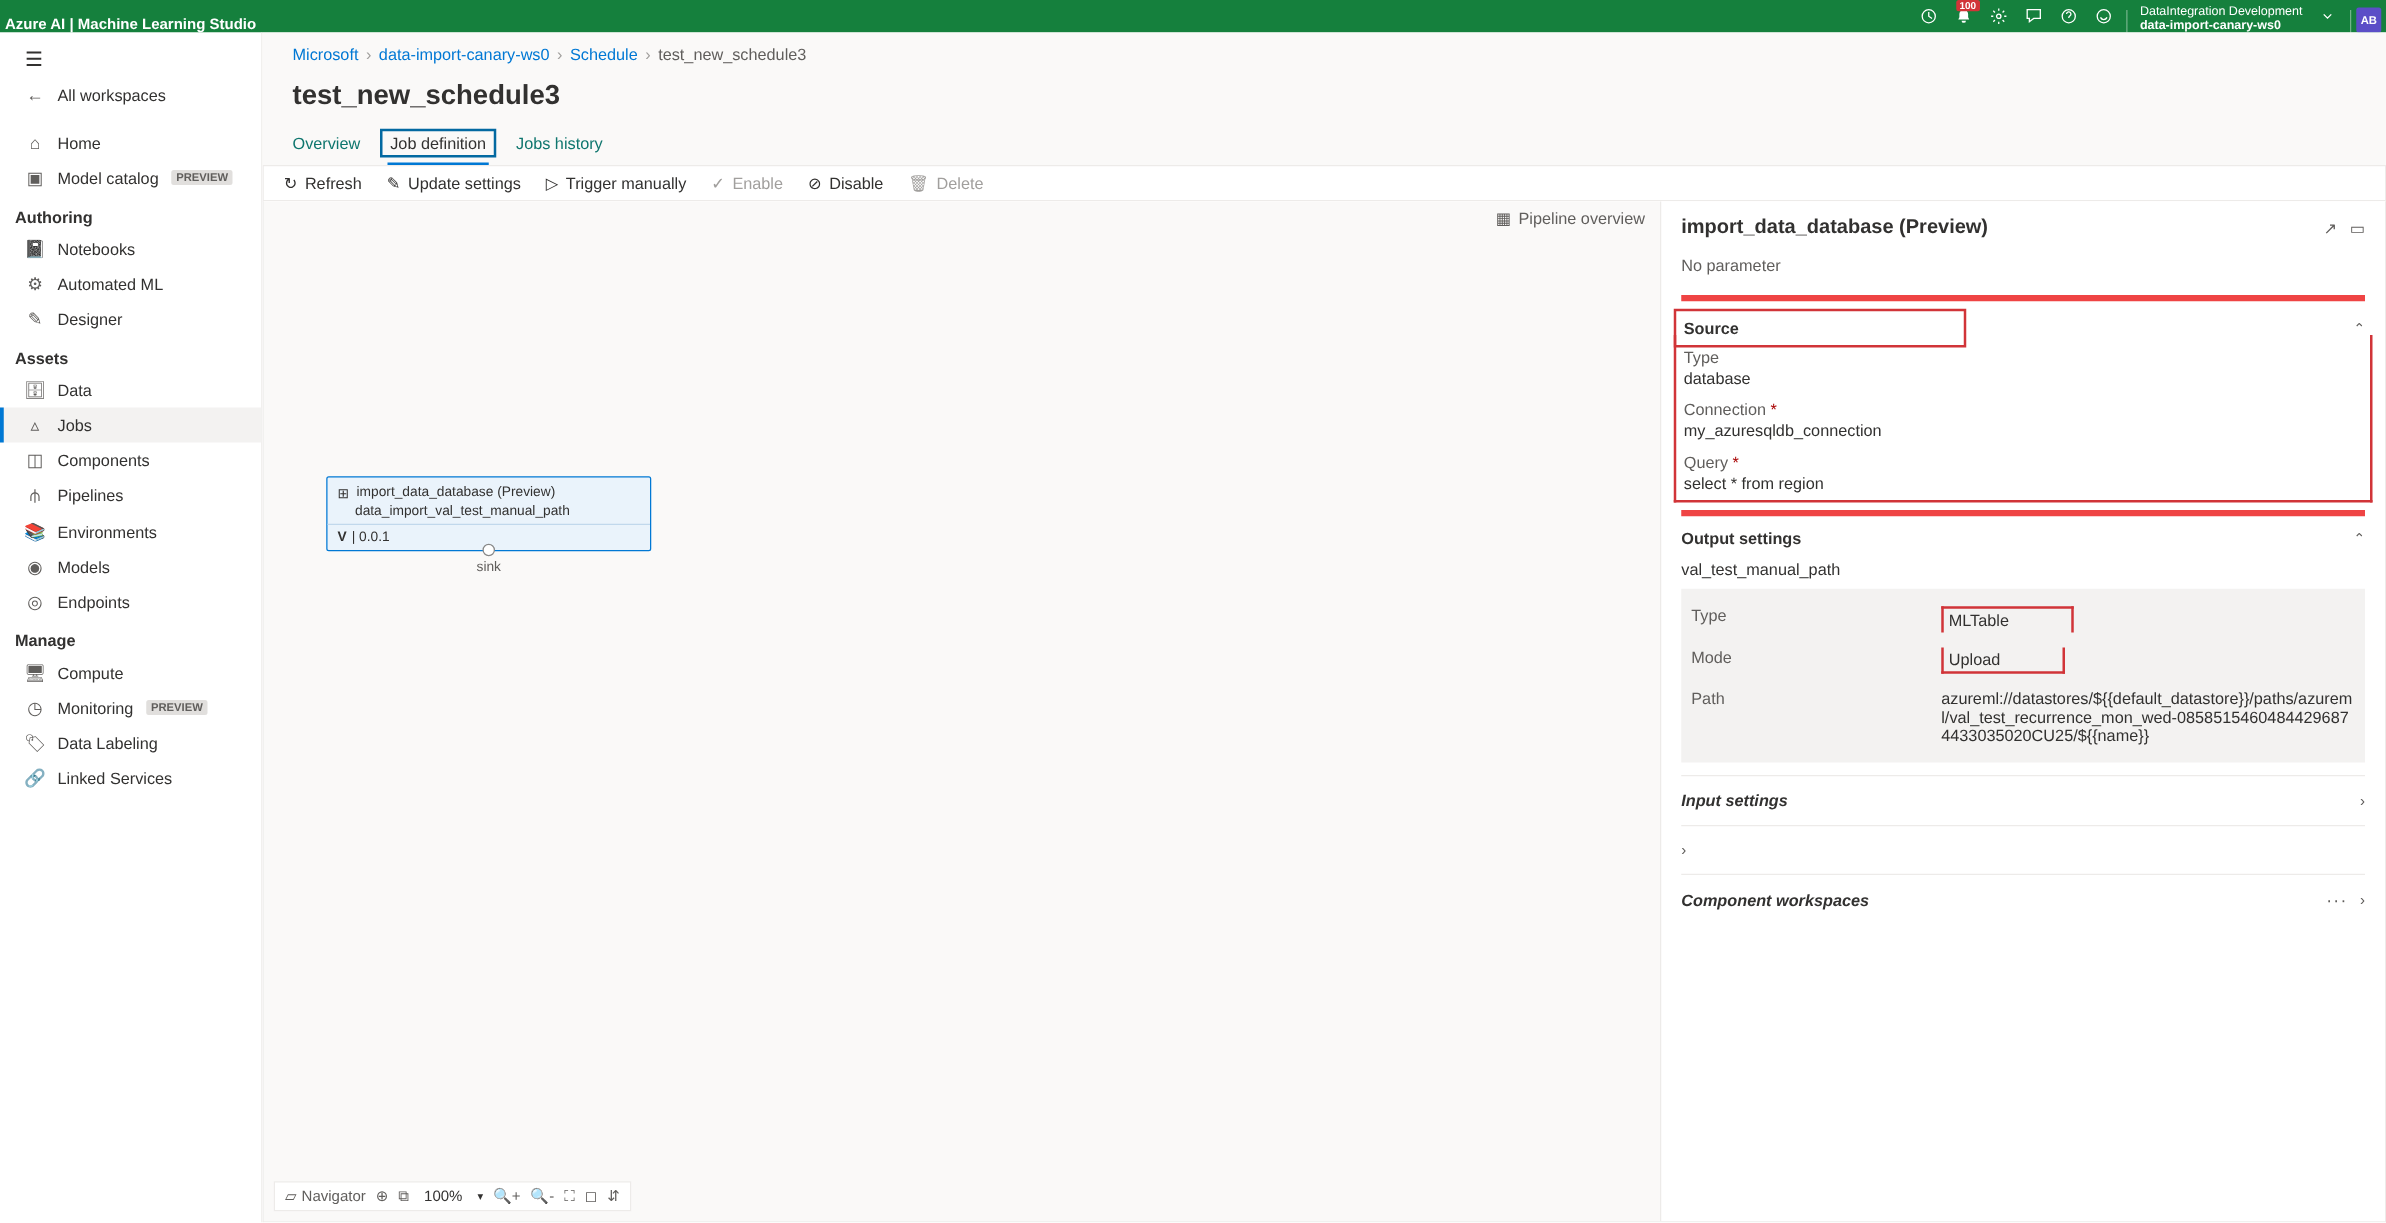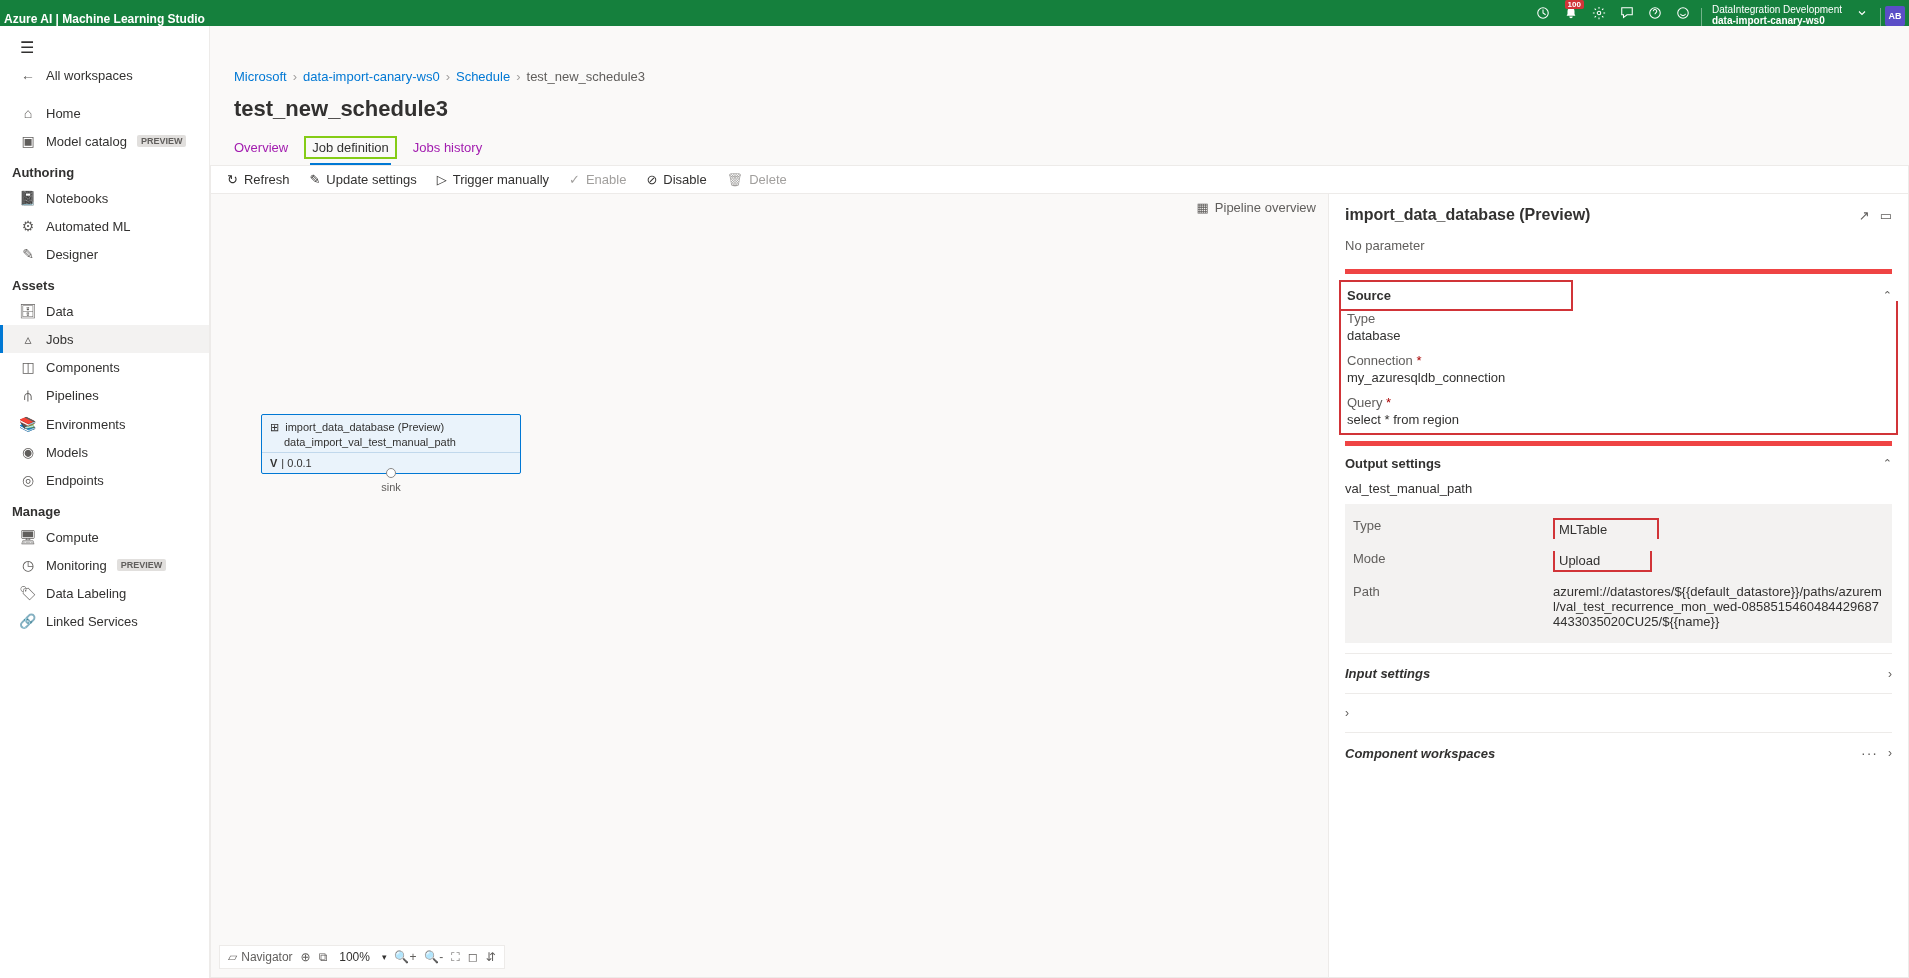--- a/index.html
+++ b/index.html
@@ -22,31 +22,31 @@
 .sidebar .menu-toggle { padding: 4px 20px; font-size:16px; cursor:pointer; }
 .sidebar .nav-item { display:flex; align-items:center; padding:6px 20px; cursor:pointer; font-size:13px; gap:10px; color:#323130; }
 .sidebar .nav-item.active { background:#f3f2f1; border-left:3px solid #0078d4; padding-left:17px; }
 .sidebar .nav-item .ico { width:16px; display:flex; align-items:center; justify-content:center; font-size:14px; color:#605e5c; }
 .sidebar .section-label { padding: 10px 12px 4px; font-size: 13px; font-weight:600; color:#323130; }
 .preview-badge { background:#e1dfdd; color:#605e5c; font-size:9px; padding:1px 4px; border-radius:2px; font-weight:600;}
 
 .main { flex:1; display:flex; flex-direction:column; background:#faf9f8; overflow:hidden; }
 
 
-.content-head { padding: 10px 24px 0; background:#faf9f8;margin-top:33px; }
+.content-head { padding: 10px 24px 0; background:#faf9f8; }
 .breadcrumbs { display:flex; align-items:center; gap:6px; font-size:13px; color:#605e5c; }
 .breadcrumbs a { color:#0078d4; text-decoration:none; cursor:pointer; }
 .breadcrumbs .sep { color:#a19f9d; }
 .page-title { font-size:22px; font-weight:600; margin-top:12px; }
 
 
 .tabs { display:flex; gap:22px; margin-top:18px; font-size:13px; }
-.tab { padding-bottom:8px; cursor:pointer; color:#a21caf; }
+.tab { padding-bottom:8px; cursor:pointer; color:#0f766e; }
 .tab.active { border-bottom:2px solid #0078d4; font-weight:400; color:#323130; }
-.tab-highlight-box { border:2px solid #84cc16; padding:2px 6px; margin:-2px -6px; }
+.tab-highlight-box { border:2px solid #0369a1; padding:2px 6px; margin:-2px -6px; }
 
 
 .toolbar { background:#fff; border:1px solid #edebe9; padding:6px 16px; display:flex; gap:20px; align-items:center; font-size:13px; margin-top:0; }
 .toolbar .tbtn { display:flex; align-items:center; gap:6px; cursor:pointer; }
 .toolbar .tbtn.disabled { color:#a19f9d; cursor:default; }
 .toolbar .tbtn .ico { font-size:13px; }
 
 
 .work-area { flex:1; display:flex; border:1px solid #edebe9; border-top:none; background:#fff; overflow:hidden; position:relative; }
 

